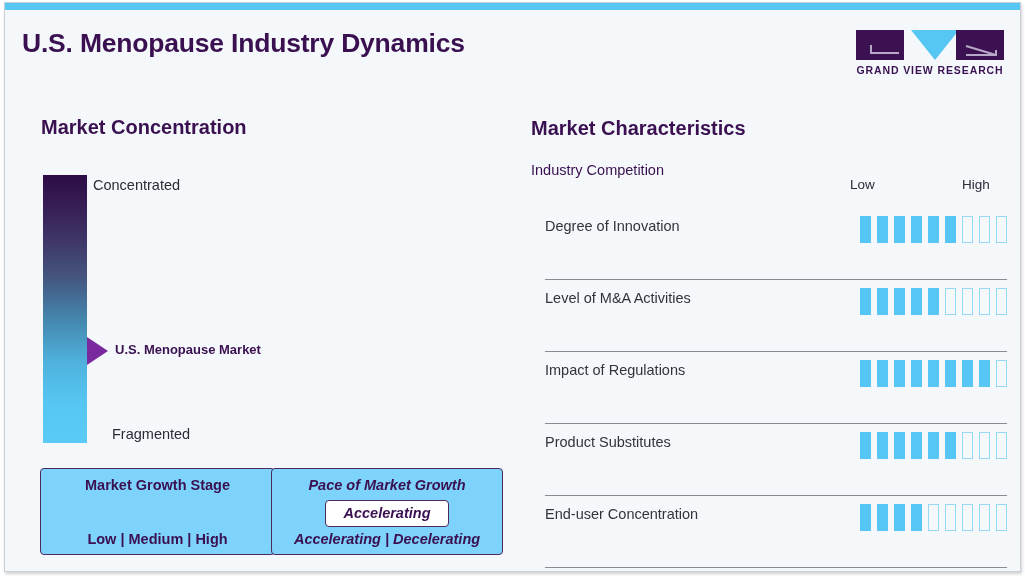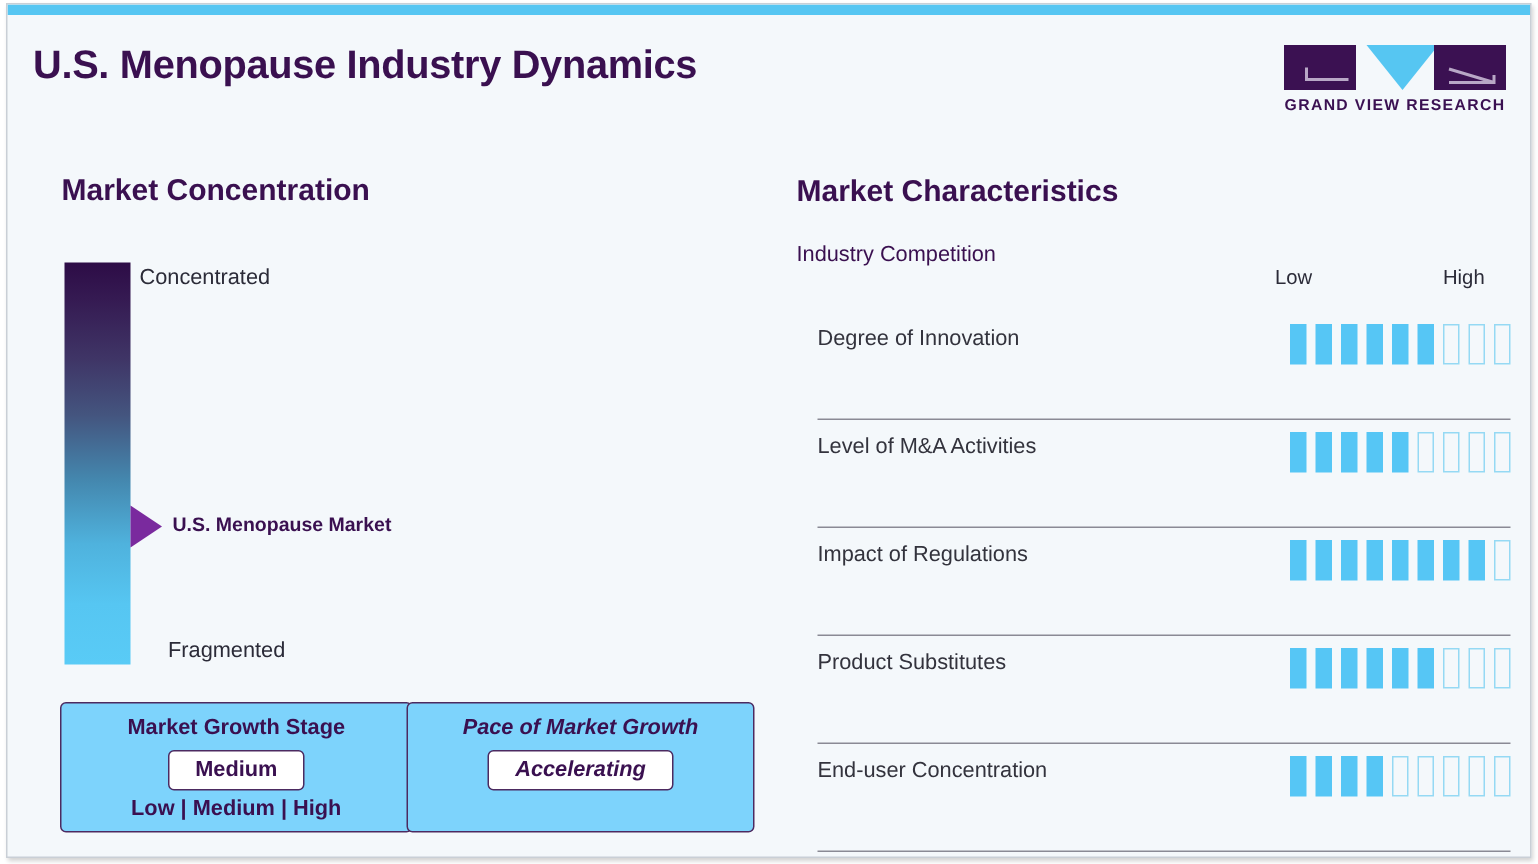--- a/index.html
+++ b/index.html
@@ -316,31 +316,29 @@
   <div id="gradient-bar"></div>
 
   <div id="label-concentrated">Concentrated</div>
   <div id="label-fragmented">Fragmented</div>
 
   <div id="marker-arrow"></div>
   <div id="marker-label">U.S. Menopause Market</div>
 
   <div class="stat-box" id="box-growth-stage">
     <div class="stat-title">Market Growth Stage</div>
-    <div class="stat-value-wrap">
-      <span class="stat-value">Medium</span>
-    </div>
     <div class="stat-scale">Low | Medium | High</div>
   </div>
 
   <div class="stat-box" id="box-growth-pace">
     <div class="stat-title">Pace of Market Growth</div>
     <div class="stat-value-wrap">
       <span class="stat-value">Accelerating</span>
     </div>
+    <div class="stat-scale">Accelerating | Decelerating</div>
   </div>
 
   <div id="chars-heading">Market Characteristics</div>
   <div id="chars-sub">Industry Competition</div>
 
   <div id="scale-low">Low</div>
   <div id="scale-high">High</div>
 
   <div id="char-rows">
       <div class="char-row" style="top: 205px;">

